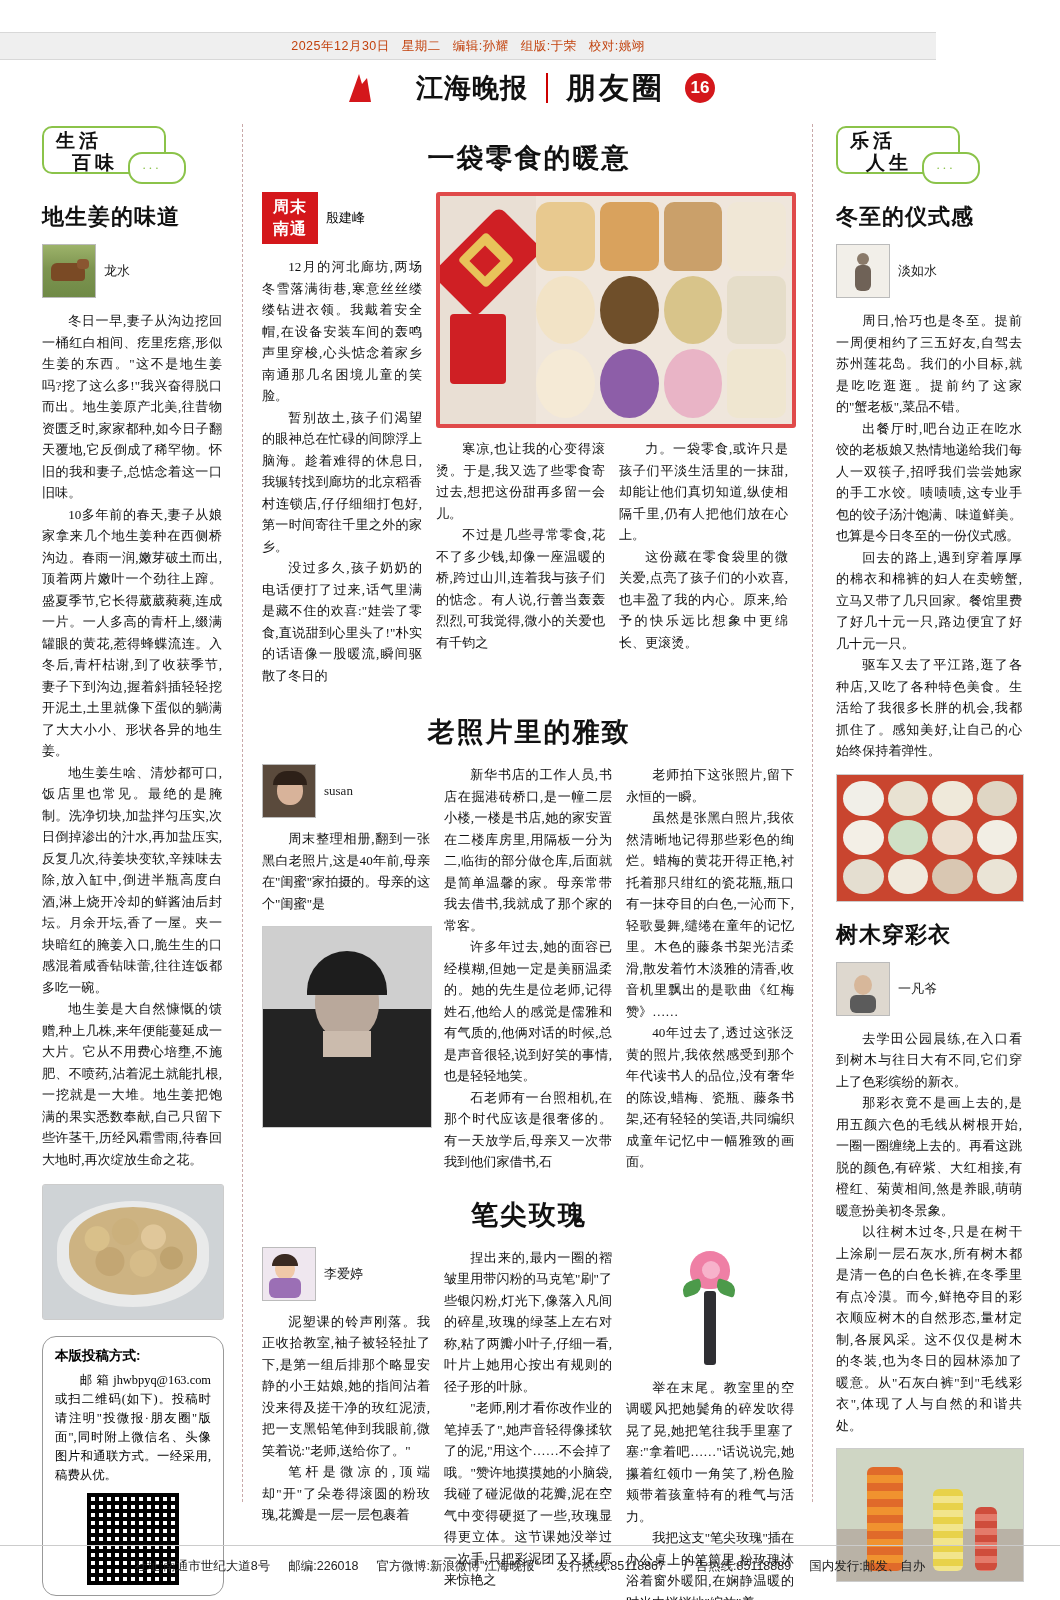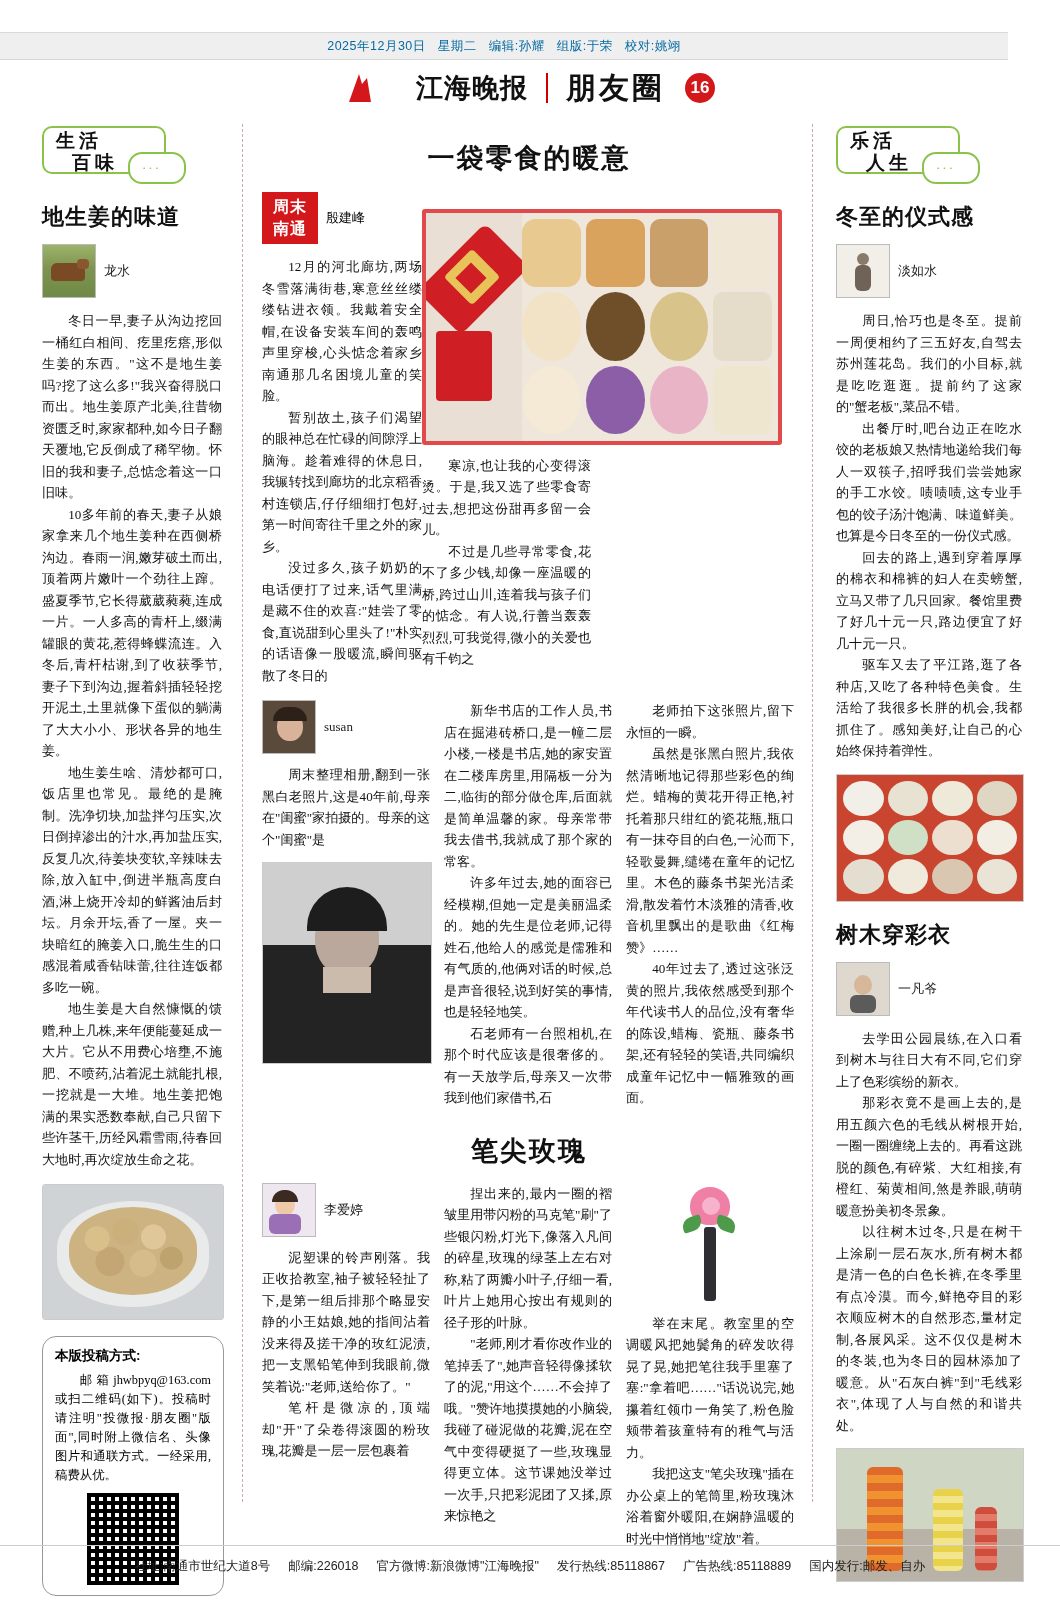--- a/index.html
+++ b/index.html
@@ -8,24 +8,24 @@
     background:#ffffff;
     font-family:"Liberation Serif","DejaVu Serif",serif;
     color:#000;
     position:relative;
     overflow:hidden;
   }
   .page{width:1060px;height:1600px;position:relative;background:#fff;}
 
   
   .topbar{
-    position:absolute;left:0;top:32px;width:1008px;height:26px;
+    position:absolute;left:0;top:32px;width:936px;height:26px;
     background:#efefef;border-top:1px solid #d8d8d8;border-bottom:1px solid #d8d8d8;
     display:flex;align-items:center;justify-content:center;
-    font-size:12.5px;color:#0369a1;letter-spacing:.5px;
+    font-size:12.5px;color:#c2410c;letter-spacing:.5px;
     font-family:"Liberation Sans","DejaVu Sans",sans-serif;
   }
   .topbar span{margin:0 6px;}
 
   
   .masthead{
     position:absolute;left:0;top:62px;width:1060px;height:52px;
     display:flex;align-items:center;justify-content:center;gap:10px;
   }
   .mh-logo{
@@ -212,21 +212,21 @@
       <h4>本版投稿方式:</h4>
       <p>邮箱jhwbpyq@163.com或扫二维码(如下)。投稿时请注明"投微报·朋友圈"版面",同时附上微信名、头像图片和通联方式。一经采用,稿费从优。</p>
       <div class="qr"></div>
     </div>
   </div>
 
   <div style="position:absolute;left:262px;top:140px;width:534px;">
 
     <div class="artTitleBig">一袋零食的暖意</div>
 
-    <div style="display:flex;margin-top:16px;align-items:center;">
+    <div style="display:flex;margin-top:16px;gap:14px;">
       <div style="width:160px;">
         <div style="display:flex;align-items:center;gap:8px;">
           <div class="redlabel">
             <div>周末</div>
             <div>南通</div>
           </div>
           <span style="font-size:13px;">殷建峰</span>
         </div>
         <div class="ptxt" style="margin-top:12px;">
           <p>12月的河北廊坊,两场冬雪落满街巷,寒意丝丝缕缕钻进衣领。我戴着安全帽,在设备安装车间的轰鸣声里穿梭,心头惦念着家乡南通那几名困境儿童的笑脸。</p>
@@ -260,24 +260,29 @@
             <div style="background:#e9b4c6;border-radius:50%;"></div>
             <div style="background:#efe6d0;border-radius:10px;"></div>
           </div>
         </div>
 
         <div style="display:flex;gap:14px;margin-top:10px;">
           <div class="ptxt" style="width:169px;">
             <p>寒凉,也让我的心变得滚烫。于是,我又选了些零食寄过去,想把这份甜再多留一会儿。</p>
             <p>不过是几些寻常零食,花不了多少钱,却像一座温暖的桥,跨过山川,连着我与孩子们的惦念。有人说,行善当轰轰烈烈,可我觉得,微小的关爱也有千钧之</p>
           </div>
-        </div>
-      </div>
-    </div>
-
+          <div class="ptxt" style="width:169px;">
+            <p>力。一袋零食,或许只是孩子们平淡生活里的一抹甜,却能让他们真切知道,纵使相隔千里,仍有人把他们放在心上。</p>
+            <p>这份藏在零食袋里的微关爱,点亮了孩子们的小欢喜,也丰盈了我的内心。原来,给予的快乐远比想象中更绵长、更滚烫。</p>
+          </div>
+        </div>
+      </div>
+    </div>
+
+    <div class="artTitleBig" style="margin-top:28px;">老照片里的雅致</div>
 
     <div style="display:flex;gap:14px;margin-top:14px;">
       <div style="width:168px;">
         <div class="author">
           <div class="avatar">
             <div style="position:absolute;inset:0;background:#5a4a3c;"></div>
             <div style="position:absolute;left:14px;top:10px;width:26px;height:30px;background:#d8b39a;border-radius:50% 50% 46% 46%;"></div>
             <div style="position:absolute;left:10px;top:6px;width:34px;height:14px;background:#2d2018;border-radius:14px 14px 0 0;"></div>
           </div>
           <span>susan</span>

